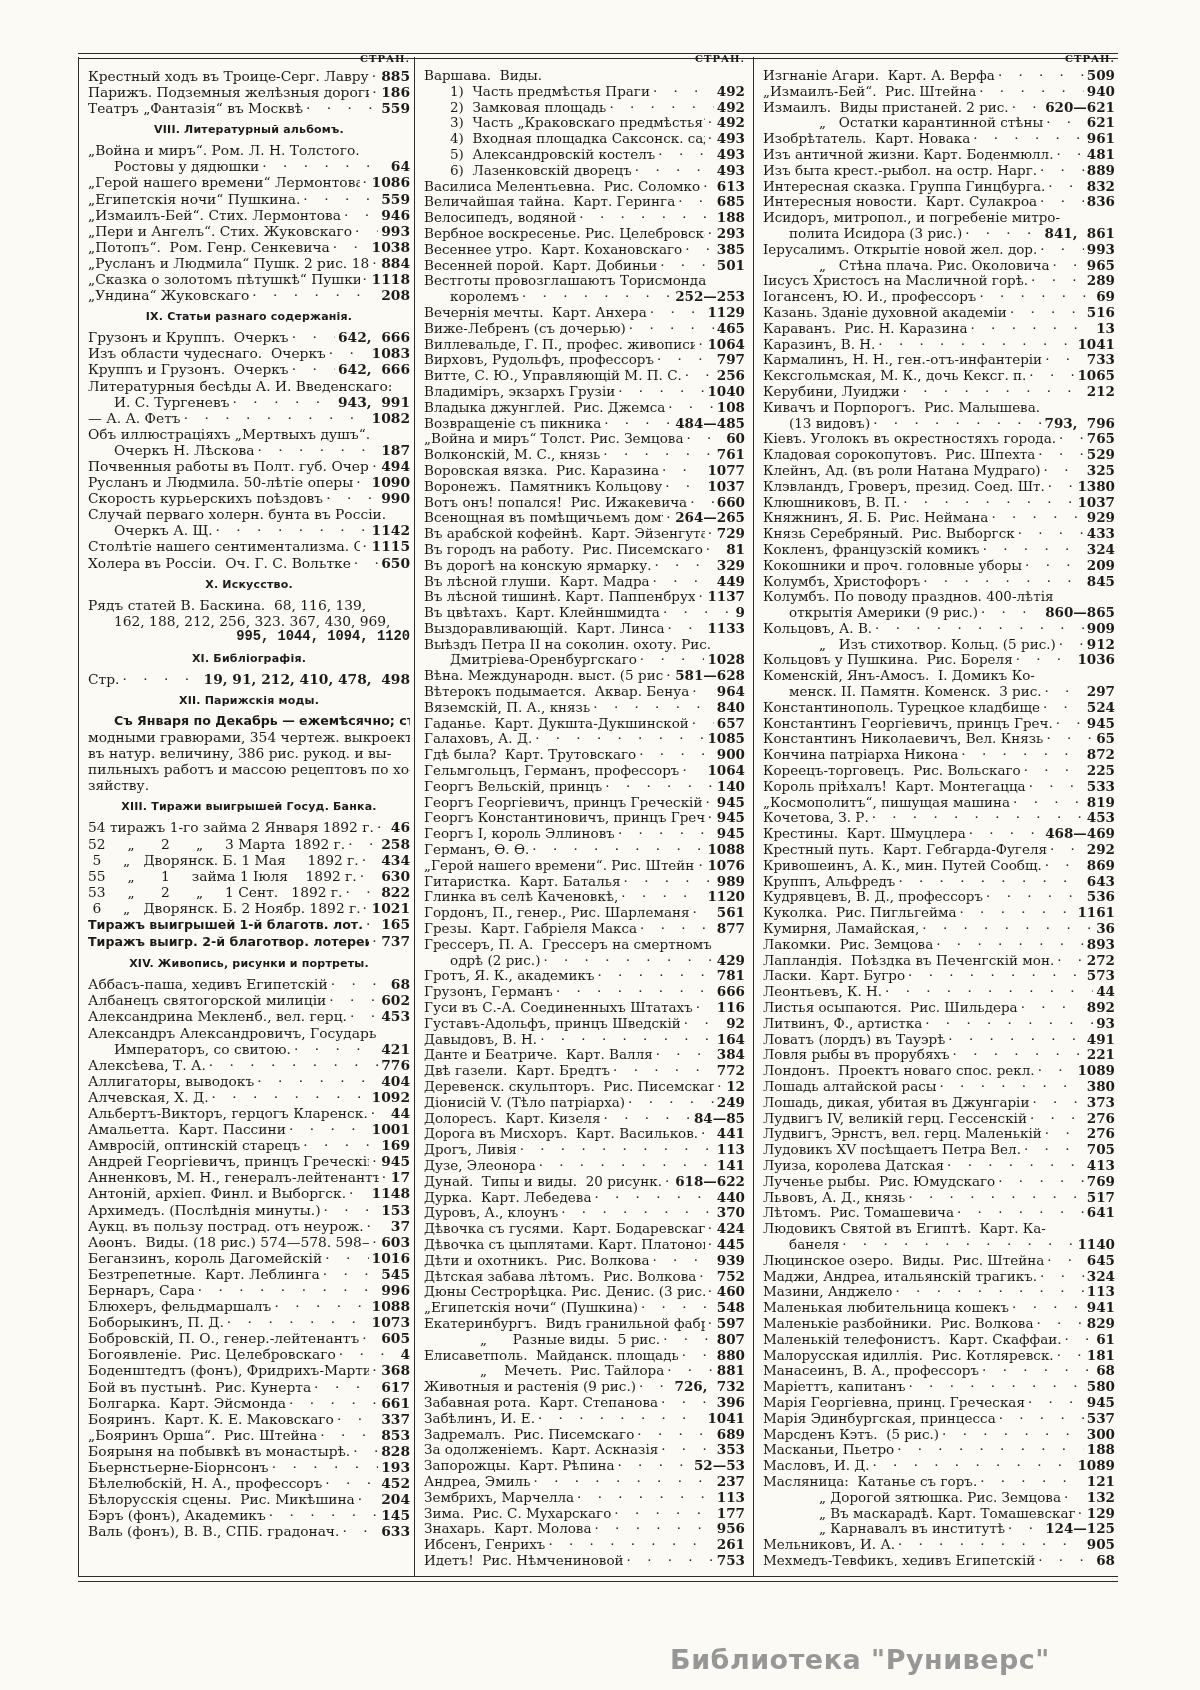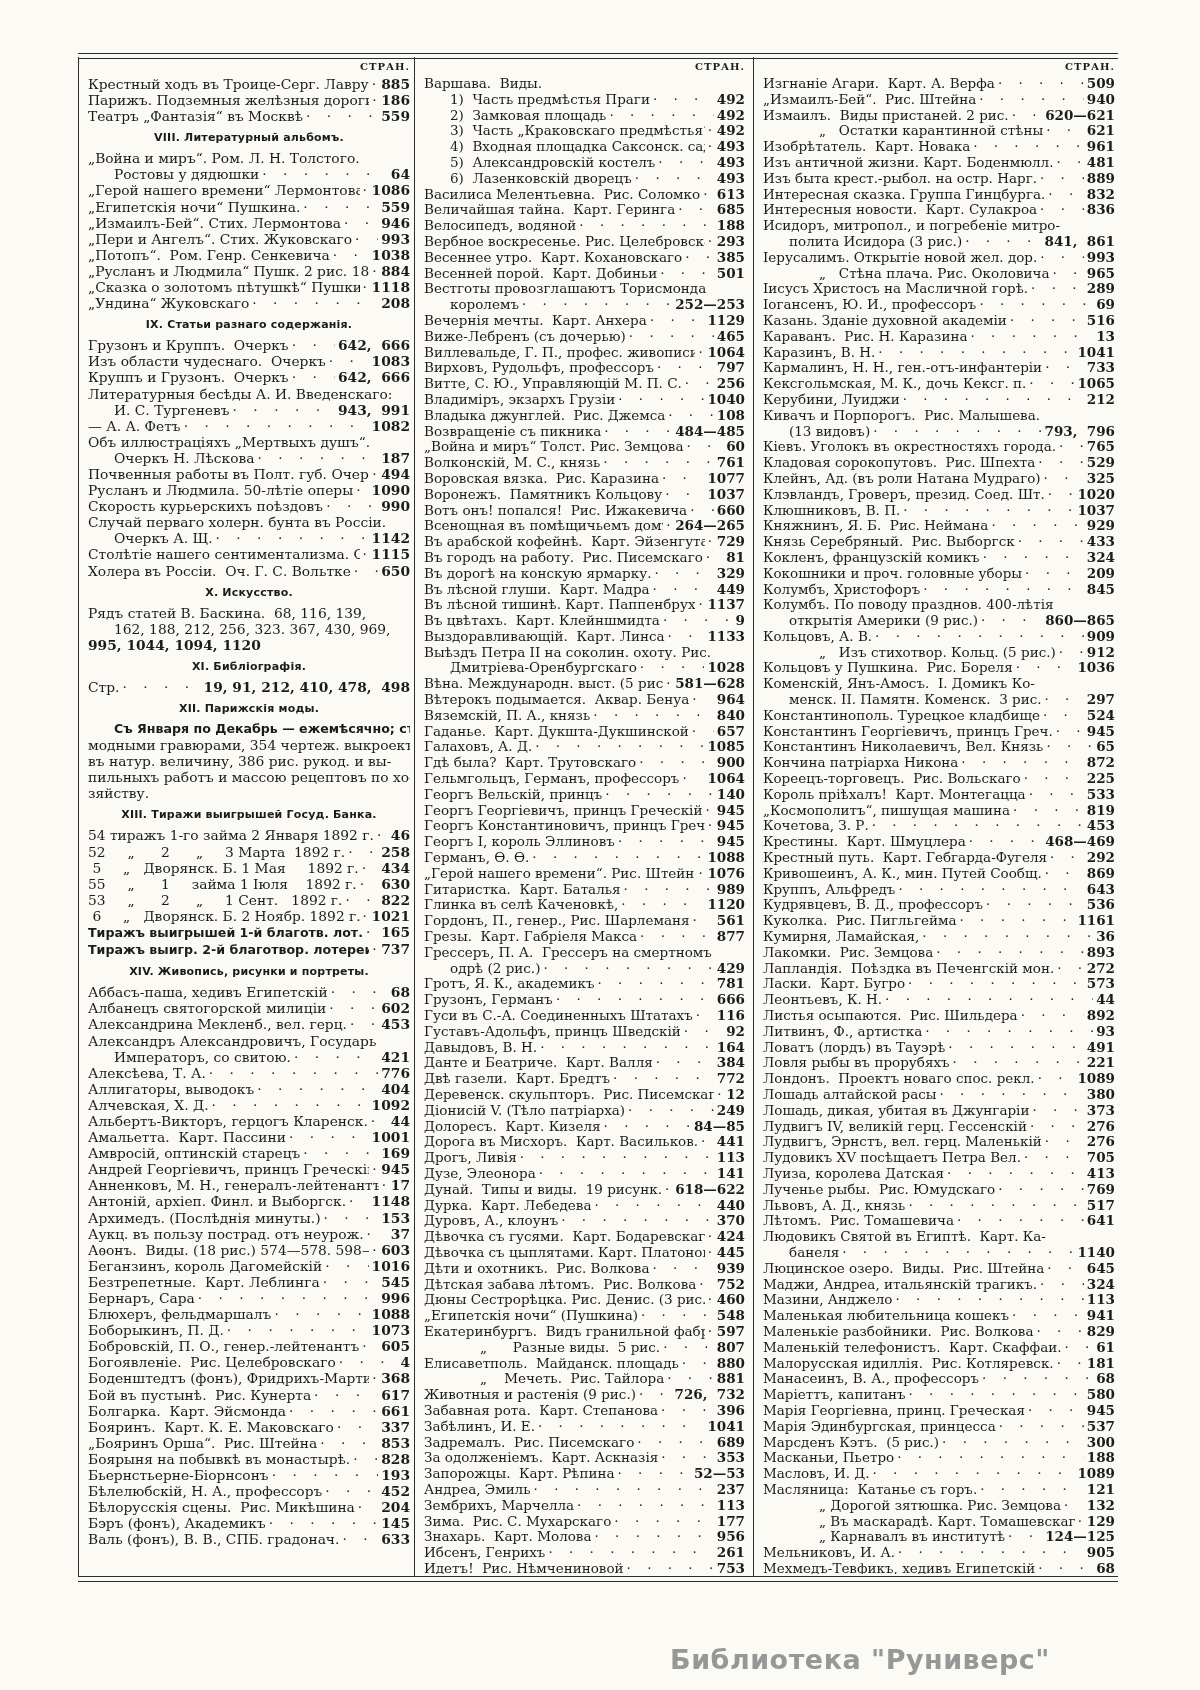--- a/index.html
+++ b/index.html
@@ -1,36 +1,36 @@
 <!DOCTYPE html>
 <html><head>
 <meta charset="utf-8">
 <style>
   html,body{margin:0;padding:0;}
   .page{position:relative;width:1200px;height:1690px;background:#fbfaf5;overflow:hidden;
         font-family:"DejaVu Serif",serif;color:#1b1b1b;}
   .rule{position:absolute;left:78px;width:1040px;height:4px;
         border-top:1.4px solid #2c2c2c;border-bottom:1px solid #2c2c2c;}
   .vline{position:absolute;top:57px;height:1519px;width:1.3px;background:#2e2e2e;}
-  .col{position:absolute;top:60px;height:1514px;overflow:hidden;}
+  .col{position:absolute;top:52px;height:1514px;overflow:hidden;}
   #c0{left:88px;width:322px;}
   #c1{left:424px;width:321px;}
   #c2{left:763px;width:352px;}
   .strani{text-align:right;font-size:10px;font-weight:bold;letter-spacing:1px;
           line-height:14px;margin-bottom:2px;}
   .ln{display:flex;align-items:baseline;overflow:hidden;white-space:pre;}
   #c0 .ln{line-height:16.1px;font-size:13.8px;}
   #c1 .ln,#c2 .ln{line-height:15.8px;font-size:13.5px;}
   .ln .t{flex:0 1 auto;min-width:0;overflow:hidden;}
   .ln .lead{flex:1 1 6px;min-width:6px;overflow:hidden;white-space:nowrap;
             text-align:center;letter-spacing:6px;margin:0 3px;color:#242424;}
   .ln .pg{flex:0 0 auto;font-weight:bold;text-align:right;}
   .ind{padding-left:26px;}
   .ind2{padding-left:56px;justify-content:space-between;}
-  .ronly{}
+  .ronly{justify-content:flex-end;font-family:Liberation Mono, monospace;}
   .bold .t{font-family:"DejaVu Sans",sans-serif;font-weight:bold;font-size:12.6px;}
   .heading{font-family:"DejaVu Sans",sans-serif;font-weight:bold;text-align:center;
            font-size:11px;line-height:18px;margin:5px 0 3px;letter-spacing:.2px;}
   .watermark{position:absolute;top:1644px;left:590px;width:540px;text-align:center;
              font-family:"DejaVu Sans",sans-serif;font-weight:bold;font-size:27px;
              color:#979797;letter-spacing:.5px;}
 </style>
 </head>
 <body>
 
@@ -196,21 +196,21 @@
       <div class="ln"><span class="t">Густавъ-Адольфъ, принцъ Шведскій</span><span class="lead">· · · · · · · · · · · · · · · · · · · · · · · · · · · · · · · · · · · · · · · · </span><span class="pg">92</span></div>
       <div class="ln"><span class="t">Давыдовъ, В. Н.</span><span class="lead">· · · · · · · · · · · · · · · · · · · · · · · · · · · · · · · · · · · · · · · · </span><span class="pg">164</span></div>
       <div class="ln"><span class="t">Данте и Беатриче.  Карт. Валля</span><span class="lead">· · · · · · · · · · · · · · · · · · · · · · · · · · · · · · · · · · · · · · · · </span><span class="pg">384</span></div>
       <div class="ln"><span class="t">Двѣ газели.  Карт. Бредтъ</span><span class="lead">· · · · · · · · · · · · · · · · · · · · · · · · · · · · · · · · · · · · · · · · </span><span class="pg">772</span></div>
       <div class="ln"><span class="t">Деревенск. скульпторъ.  Рис. Писемскаго</span><span class="lead">· · · · · · · · · · · · · · · · · · · · · · · · · · · · · · · · · · · · · · · · </span><span class="pg">12</span></div>
       <div class="ln"><span class="t">Діонисій V. (Тѣло патріарха)</span><span class="lead">· · · · · · · · · · · · · · · · · · · · · · · · · · · · · · · · · · · · · · · · </span><span class="pg">249</span></div>
       <div class="ln"><span class="t">Долоресъ.  Карт. Кизеля</span><span class="lead">· · · · · · · · · · · · · · · · · · · · · · · · · · · · · · · · · · · · · · · · </span><span class="pg">84—85</span></div>
       <div class="ln"><span class="t">Дорога въ Мисхоръ.  Карт. Васильков.</span><span class="lead">· · · · · · · · · · · · · · · · · · · · · · · · · · · · · · · · · · · · · · · · </span><span class="pg">441</span></div>
       <div class="ln"><span class="t">Дрогъ, Ливія</span><span class="lead">· · · · · · · · · · · · · · · · · · · · · · · · · · · · · · · · · · · · · · · · </span><span class="pg">113</span></div>
       <div class="ln"><span class="t">Дузе, Элеонора</span><span class="lead">· · · · · · · · · · · · · · · · · · · · · · · · · · · · · · · · · · · · · · · · </span><span class="pg">141</span></div>
-      <div class="ln"><span class="t">Дунай.  Типы и виды.  19 рисунк.</span><span class="lead">· · · · · · · · · · · · · · · · · · · · · · · · · · · · · · · · · · · · · · · · </span><span class="pg">618—622</span></div>
+      <div class="ln"><span class="t">Дунай.  Типы и виды.  20 рисунк.</span><span class="lead">· · · · · · · · · · · · · · · · · · · · · · · · · · · · · · · · · · · · · · · · </span><span class="pg">618—622</span></div>
       <div class="ln"><span class="t">Дурка.  Карт. Лебедева</span><span class="lead">· · · · · · · · · · · · · · · · · · · · · · · · · · · · · · · · · · · · · · · · </span><span class="pg">440</span></div>
       <div class="ln"><span class="t">Дуровъ, А., клоунъ</span><span class="lead">· · · · · · · · · · · · · · · · · · · · · · · · · · · · · · · · · · · · · · · · </span><span class="pg">370</span></div>
       <div class="ln"><span class="t">Дѣвочка съ гусями.  Карт. Бодаревскаго</span><span class="lead">· · · · · · · · · · · · · · · · · · · · · · · · · · · · · · · · · · · · · · · · </span><span class="pg">424</span></div>
       <div class="ln"><span class="t">Дѣвочка съ цыплятами. Карт. Платонова</span><span class="lead">· · · · · · · · · · · · · · · · · · · · · · · · · · · · · · · · · · · · · · · · </span><span class="pg">445</span></div>
       <div class="ln"><span class="t">Дѣти и охотникъ.  Рис. Волкова</span><span class="lead">· · · · · · · · · · · · · · · · · · · · · · · · · · · · · · · · · · · · · · · · </span><span class="pg">939</span></div>
       <div class="ln"><span class="t">Дѣтская забава лѣтомъ.  Рис. Волкова</span><span class="lead">· · · · · · · · · · · · · · · · · · · · · · · · · · · · · · · · · · · · · · · · </span><span class="pg">752</span></div>
       <div class="ln"><span class="t">Дюны Сестрорѣцка. Рис. Денис. (3 рис.)</span><span class="lead">· · · · · · · · · · · · · · · · · · · · · · · · · · · · · · · · · · · · · · · · </span><span class="pg">460</span></div>
       <div class="ln"><span class="t">„Египетскія ночи“ (Пушкина)</span><span class="lead">· · · · · · · · · · · · · · · · · · · · · · · · · · · · · · · · · · · · · · · · </span><span class="pg">548</span></div>
       <div class="ln"><span class="t">Екатеринбургъ.  Видъ гранильной фабр.</span><span class="lead">· · · · · · · · · · · · · · · · · · · · · · · · · · · · · · · · · · · · · · · · </span><span class="pg">597</span></div>
       <div class="ln ind2"><span class="t">„      Разные виды.  5 рис.</span><span class="lead">· · · · · · · · · · · · · · · · · · · · · · · · · · · · · · · · · · · · · · · · </span><span class="pg">807</span></div>
@@ -250,21 +250,21 @@
       <div class="ln"><span class="t">Караванъ.  Рис. Н. Каразина</span><span class="lead">· · · · · · · · · · · · · · · · · · · · · · · · · · · · · · · · · · · · · · · · </span><span class="pg">13</span></div>
       <div class="ln"><span class="t">Каразинъ, В. Н.</span><span class="lead">· · · · · · · · · · · · · · · · · · · · · · · · · · · · · · · · · · · · · · · · </span><span class="pg">1041</span></div>
       <div class="ln"><span class="t">Кармалинъ, Н. Н., ген.-отъ-инфантеріи</span><span class="lead">· · · · · · · · · · · · · · · · · · · · · · · · · · · · · · · · · · · · · · · · </span><span class="pg">733</span></div>
       <div class="ln"><span class="t">Кексгольмская, М. К., дочь Кексг. п.</span><span class="lead">· · · · · · · · · · · · · · · · · · · · · · · · · · · · · · · · · · · · · · · · </span><span class="pg">1065</span></div>
       <div class="ln"><span class="t">Керубини, Луиджи</span><span class="lead">· · · · · · · · · · · · · · · · · · · · · · · · · · · · · · · · · · · · · · · · </span><span class="pg">212</span></div>
       <div class="ln"><span class="t">Кивачъ и Порпорогъ.  Рис. Малышева.</span></div>
       <div class="ln ind"><span class="t">(13 видовъ)</span><span class="lead">· · · · · · · · · · · · · · · · · · · · · · · · · · · · · · · · · · · · · · · · </span><span class="pg">793,  796</span></div>
       <div class="ln"><span class="t">Кіевъ. Уголокъ въ окрестностяхъ города.</span><span class="lead">· · · · · · · · · · · · · · · · · · · · · · · · · · · · · · · · · · · · · · · · </span><span class="pg">765</span></div>
       <div class="ln"><span class="t">Кладовая сорокопутовъ.  Рис. Шпехта</span><span class="lead">· · · · · · · · · · · · · · · · · · · · · · · · · · · · · · · · · · · · · · · · </span><span class="pg">529</span></div>
       <div class="ln"><span class="t">Клейнъ, Ад. (въ роли Натана Мудраго)</span><span class="lead">· · · · · · · · · · · · · · · · · · · · · · · · · · · · · · · · · · · · · · · · </span><span class="pg">325</span></div>
-      <div class="ln"><span class="t">Клэвландъ, Гроверъ, презид. Соед. Шт.</span><span class="lead">· · · · · · · · · · · · · · · · · · · · · · · · · · · · · · · · · · · · · · · · </span><span class="pg">1020</span></div>
+      <div class="ln"><span class="t">Клэвландъ, Гроверъ, презид. Соед. Шт.</span><span class="lead">· · · · · · · · · · · · · · · · · · · · · · · · · · · · · · · · · · · · · · · · </span><span class="pg">1380</span></div>
       <div class="ln"><span class="t">Клюшниковъ, В. П.</span><span class="lead">· · · · · · · · · · · · · · · · · · · · · · · · · · · · · · · · · · · · · · · · </span><span class="pg">1037</span></div>
       <div class="ln"><span class="t">Княжнинъ, Я. Б.  Рис. Неймана</span><span class="lead">· · · · · · · · · · · · · · · · · · · · · · · · · · · · · · · · · · · · · · · · </span><span class="pg">929</span></div>
       <div class="ln"><span class="t">Князь Серебряный.  Рис. Выборгск</span><span class="lead">· · · · · · · · · · · · · · · · · · · · · · · · · · · · · · · · · · · · · · · · </span><span class="pg">433</span></div>
       <div class="ln"><span class="t">Кокленъ, французскій комикъ</span><span class="lead">· · · · · · · · · · · · · · · · · · · · · · · · · · · · · · · · · · · · · · · · </span><span class="pg">324</span></div>
       <div class="ln"><span class="t">Кокошники и проч. головные уборы</span><span class="lead">· · · · · · · · · · · · · · · · · · · · · · · · · · · · · · · · · · · · · · · · </span><span class="pg">209</span></div>
       <div class="ln"><span class="t">Колумбъ, Христофоръ</span><span class="lead">· · · · · · · · · · · · · · · · · · · · · · · · · · · · · · · · · · · · · · · · </span><span class="pg">845</span></div>
       <div class="ln"><span class="t">Колумбъ. По поводу празднов. 400-лѣтія</span></div>
       <div class="ln ind"><span class="t">открытія Америки (9 рис.)</span><span class="lead">· · · · · · · · · · · · · · · · · · · · · · · · · · · · · · · · · · · · · · · · </span><span class="pg">860—865</span></div>
       <div class="ln"><span class="t">Кольцовъ, А. В.</span><span class="lead">· · · · · · · · · · · · · · · · · · · · · · · · · · · · · · · · · · · · · · · · </span><span class="pg">909</span></div>
       <div class="ln ind2"><span class="t">„   Изъ стихотвор. Кольц. (5 рис.)</span><span class="lead">· · · · · · · · · · · · · · · · · · · · · · · · · · · · · · · · · · · · · · · · </span><span class="pg">912</span></div>

